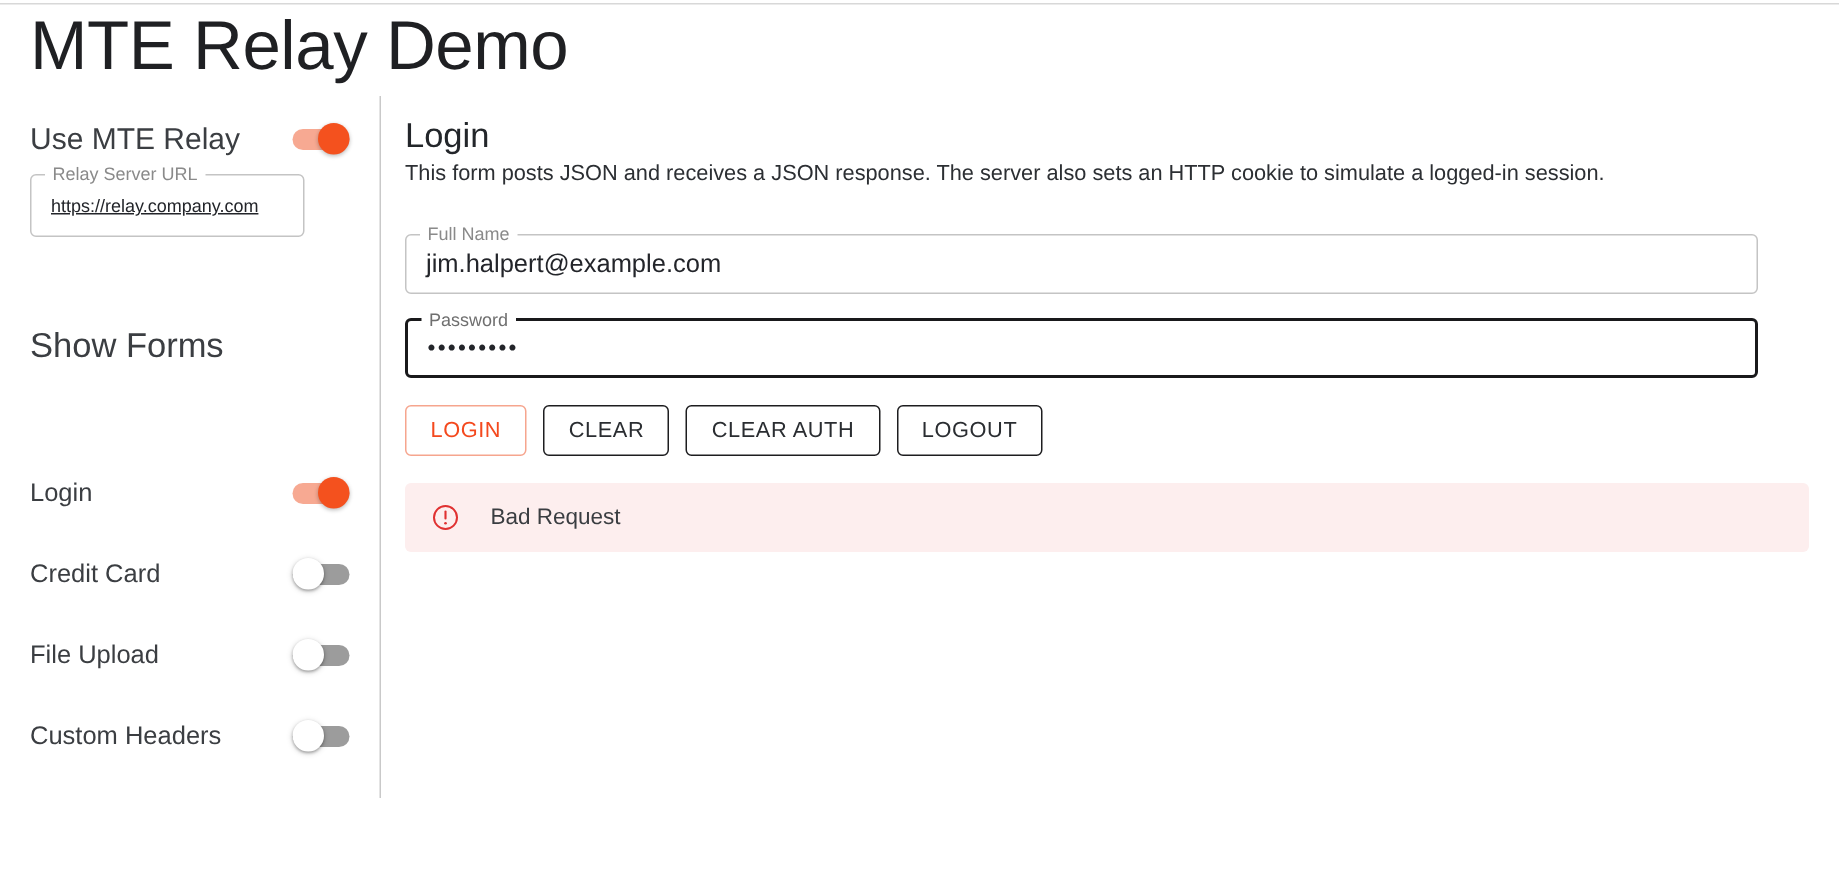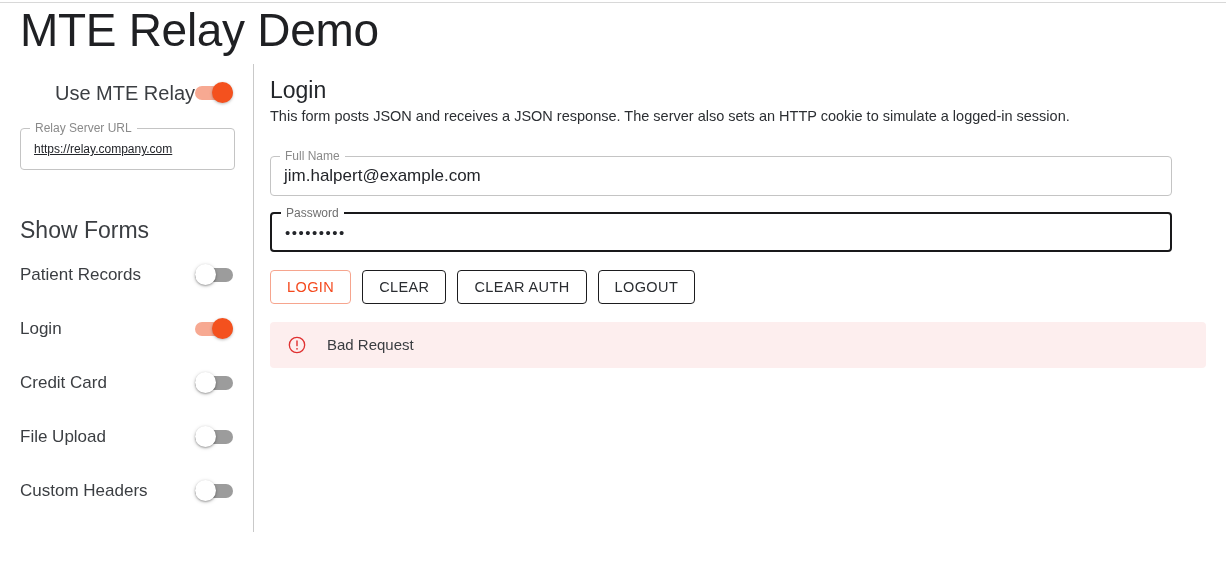--- a/index.html
+++ b/index.html
@@ -53,21 +53,22 @@
     width: 253px; height: 480px;
   }
 
   .relay-row {
     position: absolute;
     left: 20px; top: 12px;
     width: 213px;
     height: 34px;
     display: flex;
     align-items: center;
-    justify-content: flex-end;
+    justify-content: space-between;
+    gap: 32px;
   }
   .relay-label {
     font-size: 20px;
     color: #3b3e42;
     line-height: 24px;
     white-space: nowrap;
   }
 
   
   .switch {
@@ -123,22 +124,22 @@
     font-size: 17px;
     color: #23252a;
     white-space: nowrap;
   }
   .field.focused {
     border: 2px solid #19191b;
   }
   .field.focused .legend { color: #6f6f6f; }
 
   #relay-url-field {
-    left: 20px; top: 64px;
-    width: 215px; height: 42px; padding-left: 48px;
+    left: 20px; top: 52px;
+    width: 183px; height: 42px; padding-left: 48px;
   }
   #relay-url-field .value { font-size: 12px; text-decoration: underline; }
 
   
   .show-forms-heading {
     position: absolute;
     left: 20px; top: 152px;
     font-size: 23px;
     font-weight: 400;
     color: #3b3e42;
@@ -280,27 +281,20 @@
       </span>
     </div>
 
     <div class="field" id="relay-url-field">
       <span class="legend">Relay Server URL</span>
       <span class="value">https://relay.company.com</span>
     </div>
 
     <div class="show-forms-heading">Show Forms</div>
 
-    <div class="form-toggle-row ft0">
-      <span class="ft-label">Patient Records</span>
-      <span class="switch">
-        <span class="track"></span>
-        <span class="thumb"></span>
-      </span>
-    </div>
 
     <div class="form-toggle-row ft1">
       <span class="ft-label">Login</span>
       <span class="switch on">
         <span class="track"></span>
         <span class="thumb"></span>
       </span>
     </div>
 
     <div class="form-toggle-row ft2">

